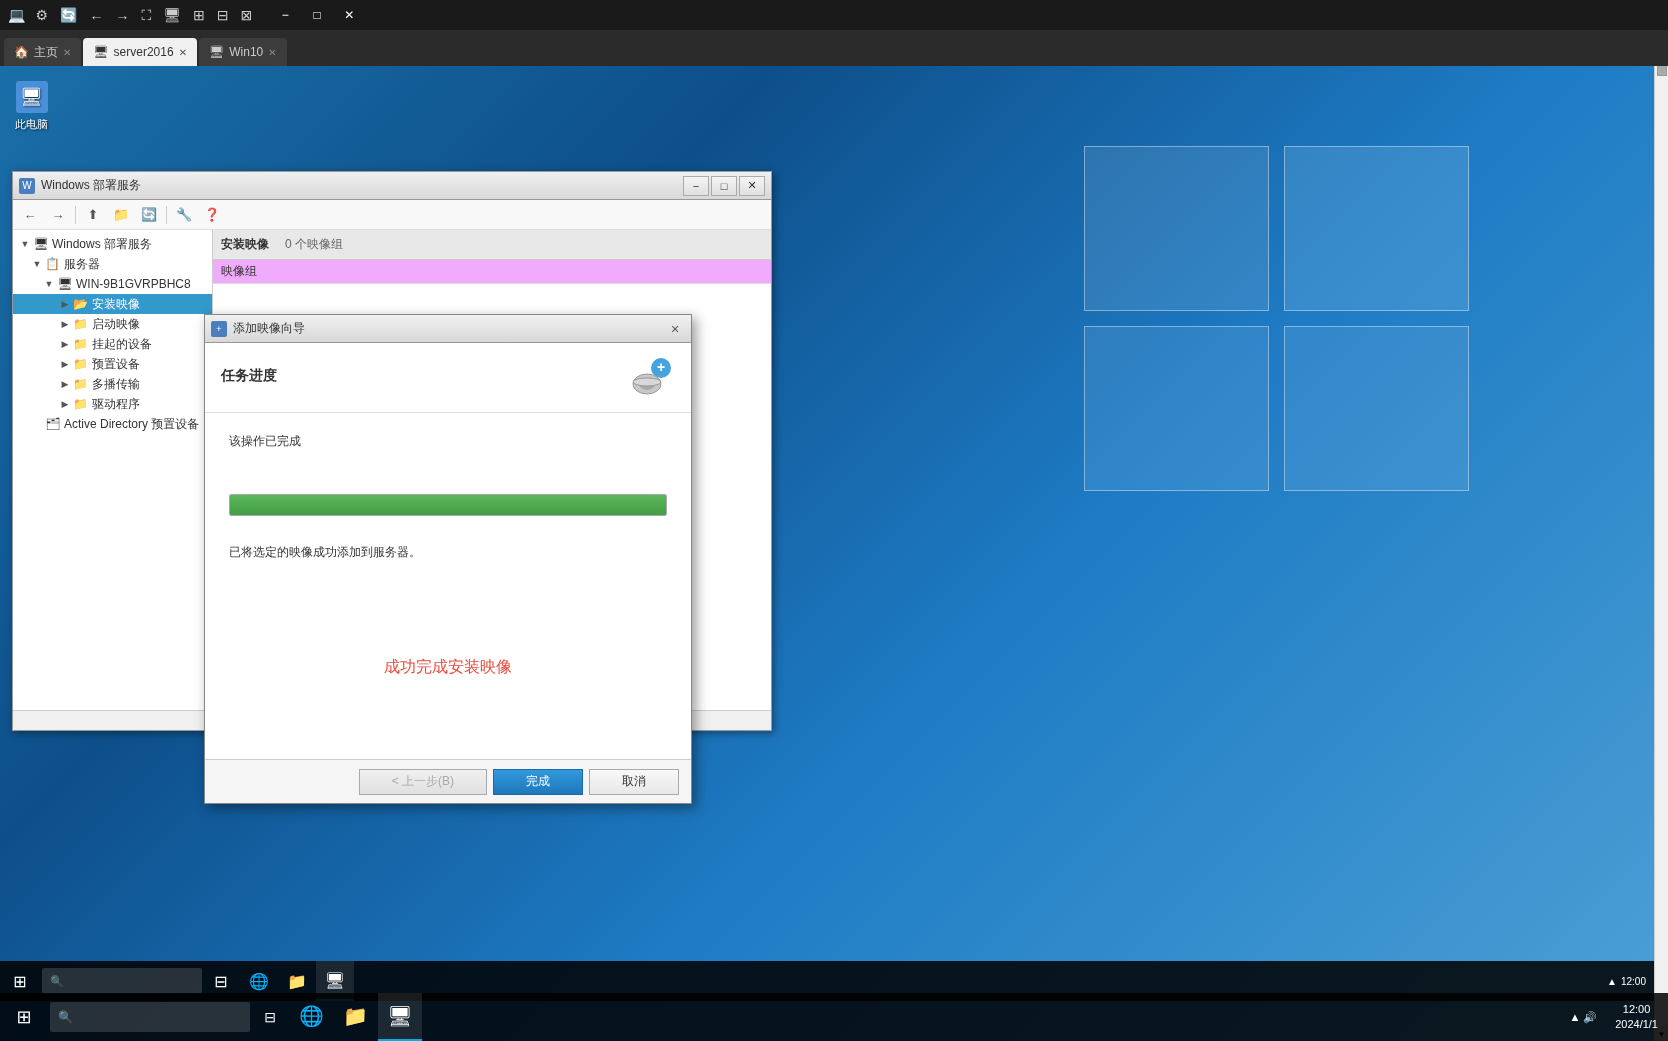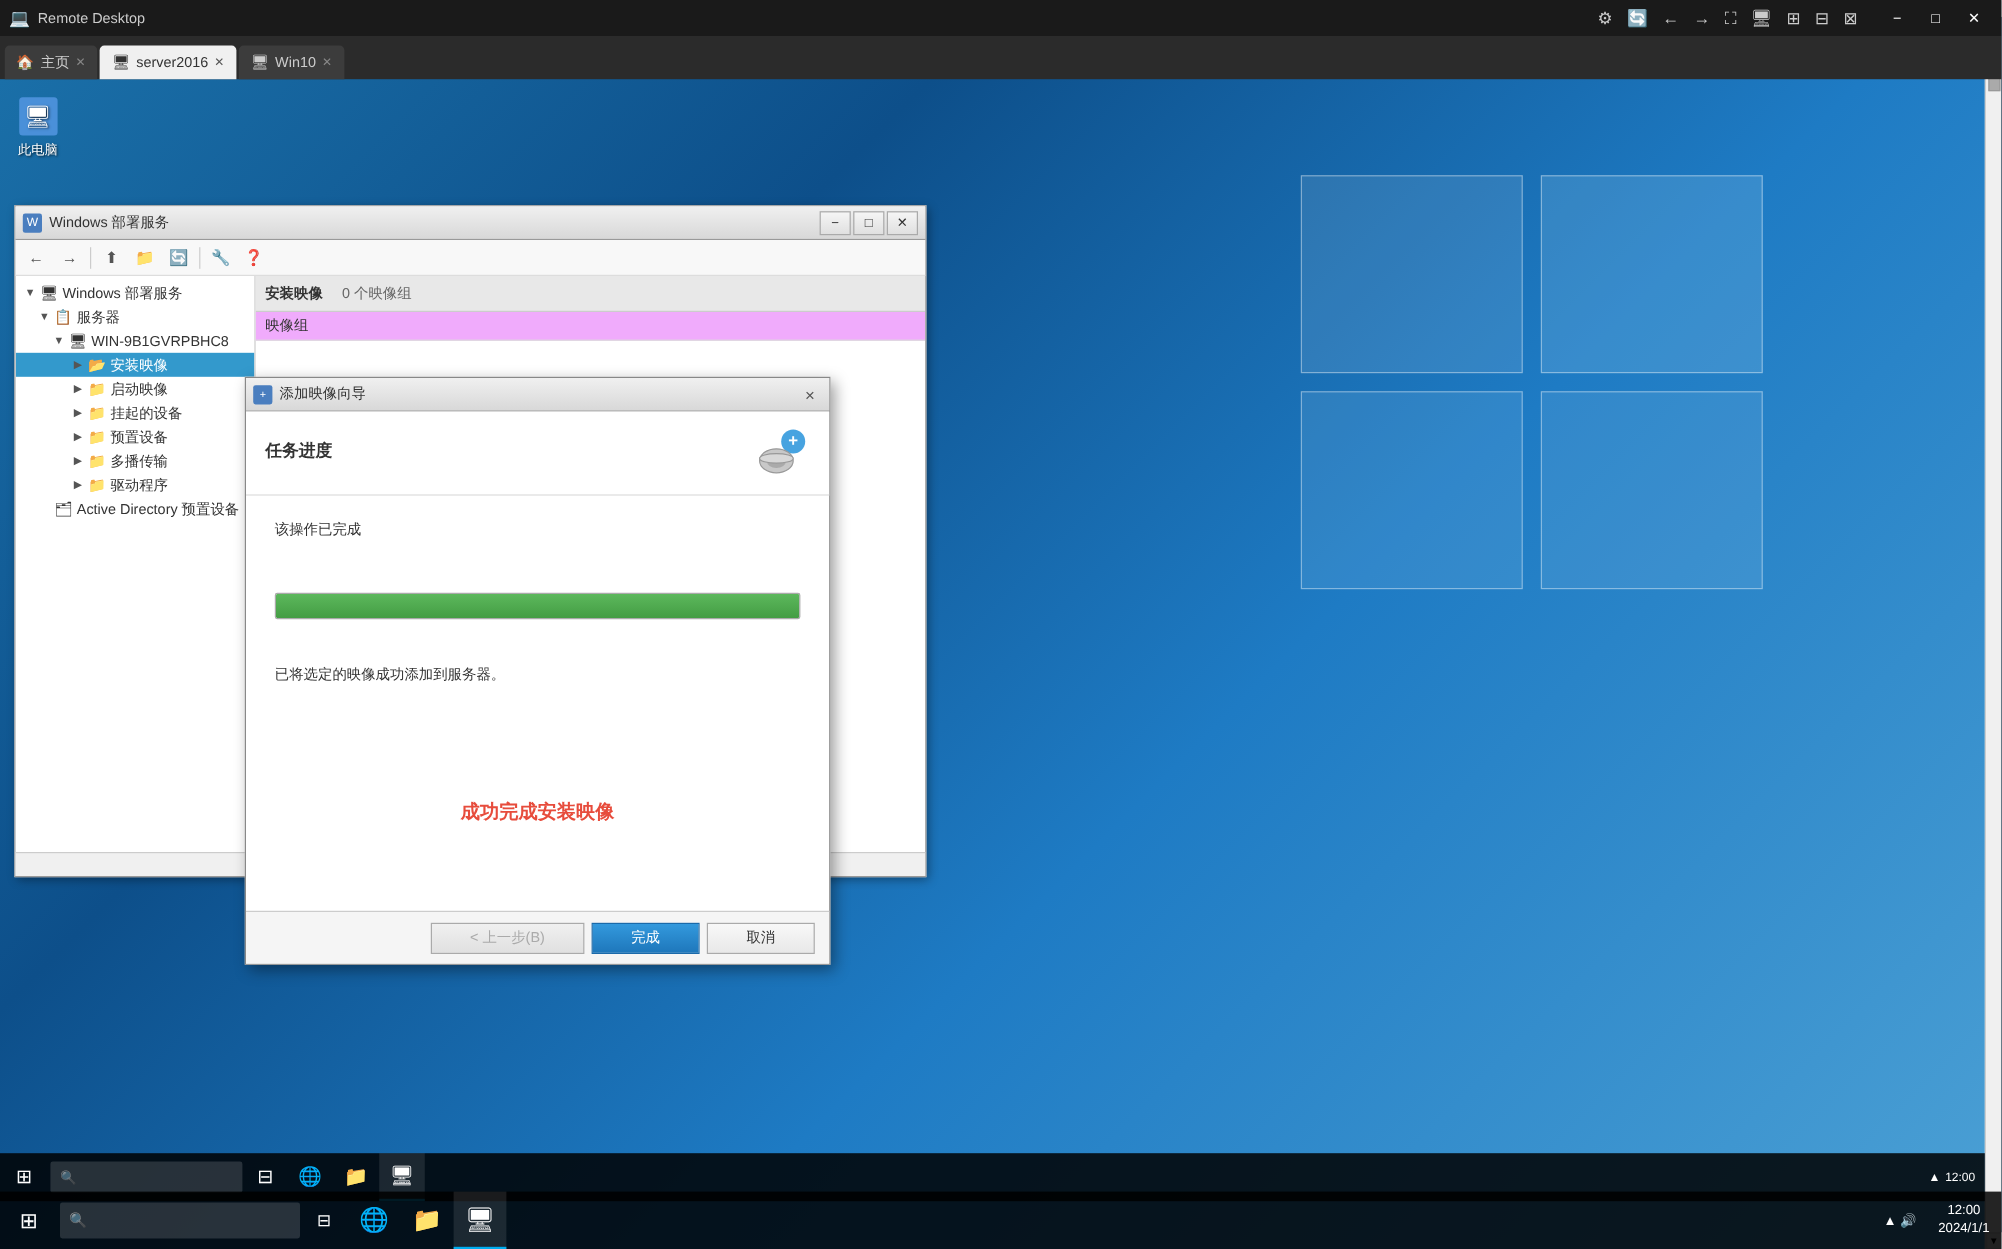--- a/index.html
+++ b/index.html
@@ -532,26 +532,26 @@
     }
     .progress-bar {
       height: 100%;
       background: linear-gradient(to bottom, #5cb85c, #449d44);
       border-radius: 1px;
     }
 
     .wizard-success-msg {
       font-size: 12px;
       color: #333;
-      margin-top: 12px;
+      margin-top: 2px;
     }
 
     .wizard-success-big {
       font-size: 16px;
-      font-weight: bold;
+      font-weight: normal;
       color: #e74c3c;
       text-align: center;
       margin-top: 80px;
     }
 
     
     .wizard-footer {
       height: 44px;
       background: #f5f5f5;
       border-top: 1px solid #ccc;
@@ -650,21 +650,20 @@
 
   <div class="win-logo-bg">
     <div class="win-panel panel-tl"></div>
     <div class="win-panel panel-tr"></div>
     <div class="win-panel panel-bl"></div>
     <div class="win-panel panel-br"></div>
   </div>
 
   <div class="rd-titlebar" style="position:absolute;top:0;left:0;right:0;height:30px;background:#1a1a1a;display:flex;align-items:center;padding:0 8px;gap:6px;z-index:100;">
     <span style="color:white;font-size:14px;">💻</span>
-    <span class="title-text" style="flex:1;color:#ccc;font-size:12px;">Remote Desktop</span>
 
     <div style="display:flex;align-items:center;gap:4px;">
       <span style="color:#ccc;font-size:14px;padding:0 4px;cursor:pointer;">⚙</span>
       <span style="color:#ccc;font-size:14px;padding:0 4px;cursor:pointer;">🔄</span>
       <span style="color:#ccc;font-size:14px;padding:0 4px;cursor:pointer;">←</span>
       <span style="color:#ccc;font-size:14px;padding:0 4px;cursor:pointer;">→</span>
       <span style="color:#ccc;font-size:14px;padding:0 4px;cursor:pointer;">⛶</span>
       <span style="color:#ccc;font-size:14px;padding:0 4px;cursor:pointer;">🖥</span>
       <span style="color:#ccc;font-size:14px;padding:0 4px;cursor:pointer;">⊞</span>
       <span style="color:#ccc;font-size:14px;padding:0 4px;cursor:pointer;">⊟</span>

